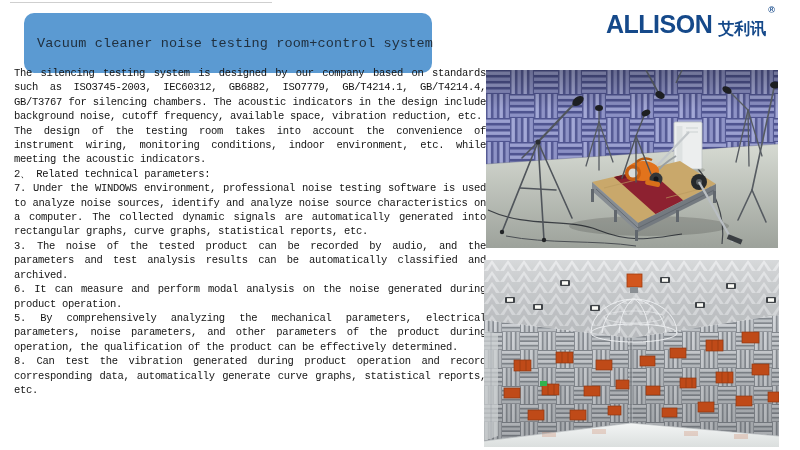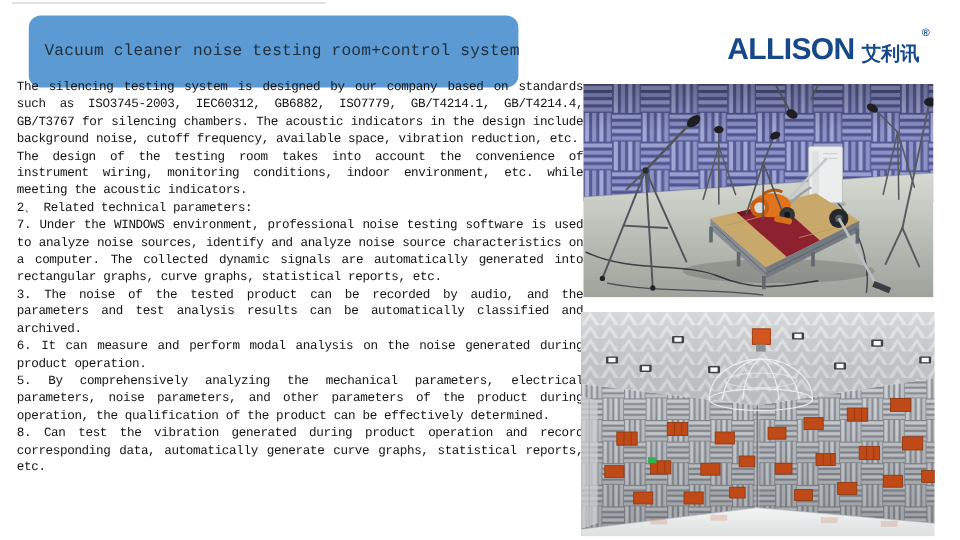--- a/index.html
+++ b/index.html
@@ -15,21 +15,21 @@
   .banner {
     position:absolute; left:24px; top:13px; width:408px; height:60px;
     background:#5b9ad2; border-radius:10px;
     display:flex; align-items:center; padding-left:13px;
   }
   .banner .title {
     font-size:13.5px; letter-spacing:0.15px; color:#20303f; font-weight:500;
     white-space:nowrap;
   }
   .logo {
-    position:absolute; left:606px; top:20px; width:186px; height:34px;
+    position:absolute; left:606px; top:3px; width:186px; height:34px;
     color:#15498a; font-family:"Liberation Sans", sans-serif;
     display:flex; align-items:flex-end; white-space:nowrap;
   }
   .logo-en { font-size:25px; font-weight:bold; letter-spacing:-0.5px; line-height:1; }
   .logo-cn { font-size:16px; font-weight:bold; margin-left:6px; line-height:1; }
   .logo-r  { font-size:9px; font-weight:bold; position:relative; top:-22px; left:2px; }
   .bodytext {
     position:absolute; left:14px; top:66px; width:472px;
     font-size:10.5px; line-height:14.4px; letter-spacing:-0.3px;
     color:#141414; text-align:justify;

